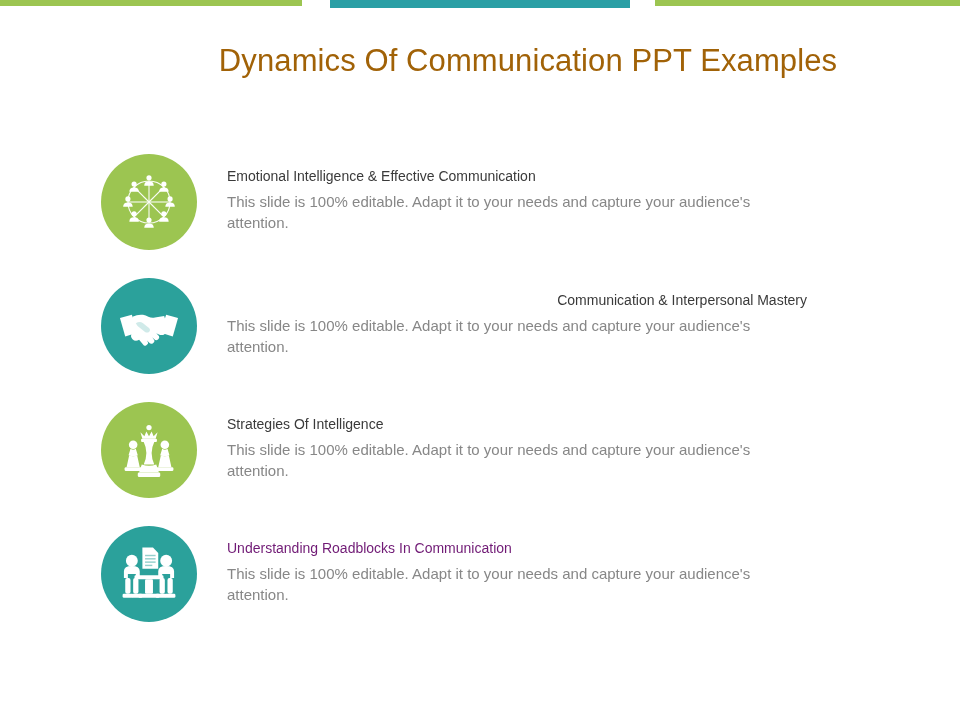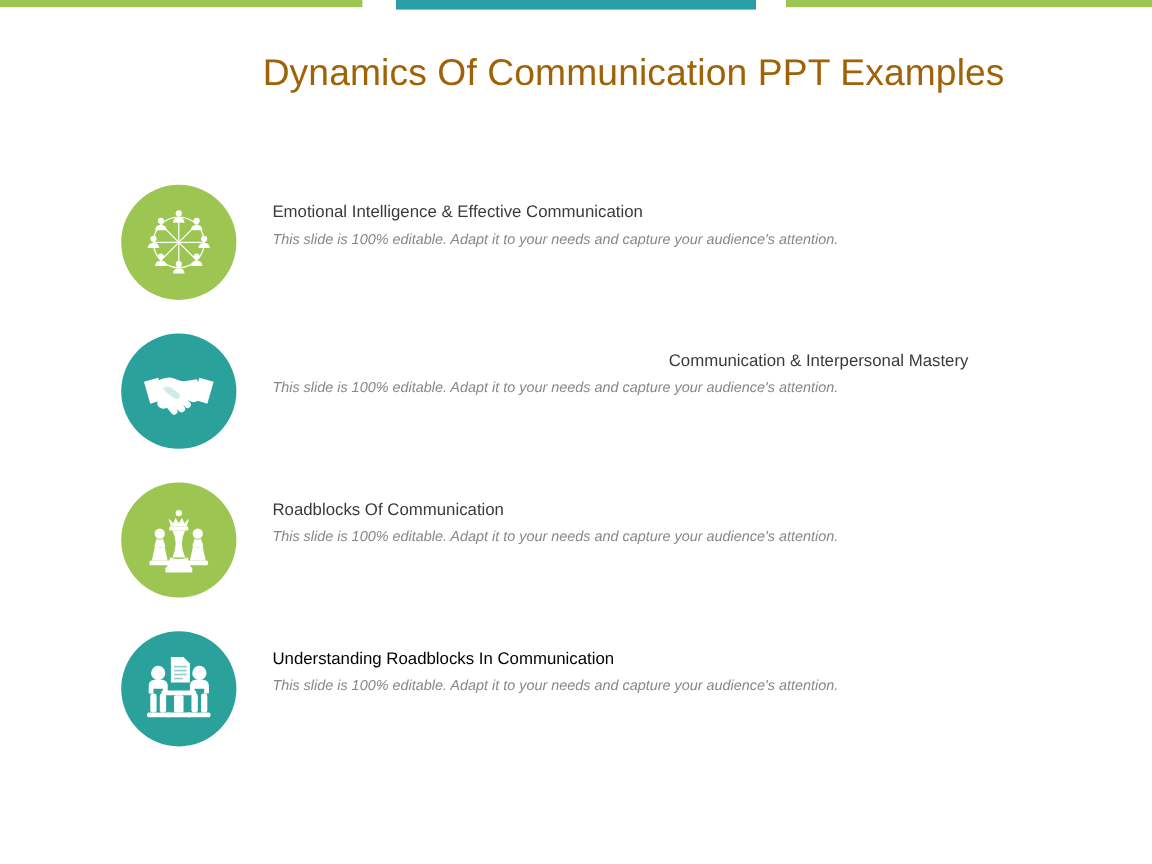--- a/index.html
+++ b/index.html
@@ -95,22 +95,21 @@
   }
   .item-title {
     font-size: 14px;
     font-weight: normal;
     color: #3a3a3a;
     line-height: 1.2;
     margin: 0 0 6px 0;
     white-space: nowrap;
   }
   .item-desc {
-    font-size: 12px;
-    font-style: italic;
+    font-size: 15px;
     color: #878787;
     line-height: 1.42;
     margin: 0;
     width: 562px;
   }
 </style>
 </head>
 <body style="background: rgb(255, 255, 255);">
 
 <div class="slide">
@@ -222,21 +221,21 @@
               <path d="M-13,23 l3,10 h20 l3,-10 l-6,6 l-3,-7 l-4,7 l-4,-7 l-3,7 z"></path>
               <rect x="-12" y="33" width="24" height="5" rx="1.5"></rect>
               <path d="M-8,38 q8,16 0,34 h16 q-8,-18 0,-34 z"></path>
               <path d="M-11,72 q11,4 22,0 l4,12 h-30 z"></path>
               <rect x="-17" y="84" width="34" height="7" rx="2"></rect>
             </g>
           </g>
         </svg>
       </div>
       <div class="item-text">
-        <div class="item-title" style="color: rgb(58, 58, 58);">Roadblocks Of Communication</div>
+        <div class="item-title" style="color: rgb(58, 58, 58);">Strategies Of Intelligence</div>
         <div class="item-desc" style="color: rgb(135, 135, 135);">This slide is 100% editable. Adapt it to your needs and capture your audience's attention.</div>
       </div>
     </div>
 
     <div class="item">
       <div class="icon-circle" style="background: rgb(43, 161, 155);">
         <svg width="66" height="66" viewBox="0 0 100 100" aria-hidden="true">
           <g fill="#ffffff">
 
             <path d="M40,10 h16 l8,8 v24 h-24 z"></path>
@@ -261,19 +260,19 @@
             <rect x="60" y="80" width="16" height="6" rx="2"></rect>
             <rect x="74" y="80" width="16" height="6" rx="2"></rect>
 
             <rect x="28" y="52" width="44" height="6" rx="2"></rect>
             <rect x="44" y="58" width="12" height="22" rx="2"></rect>
             <rect x="34" y="80" width="32" height="6" rx="2"></rect>
           </g>
         </svg>
       </div>
       <div class="item-text">
-        <div class="item-title" style="color: #000000;">Understanding Roadblocks In Communication</div>
+        <div class="item-title" style="color: #701a75;">Understanding Roadblocks In Communication</div>
         <div class="item-desc" style="color: rgb(135, 135, 135);">This slide is 100% editable. Adapt it to your needs and capture your audience's attention.</div>
       </div>
     </div>
 
   </div>
 </div>
 
 </body></html>

